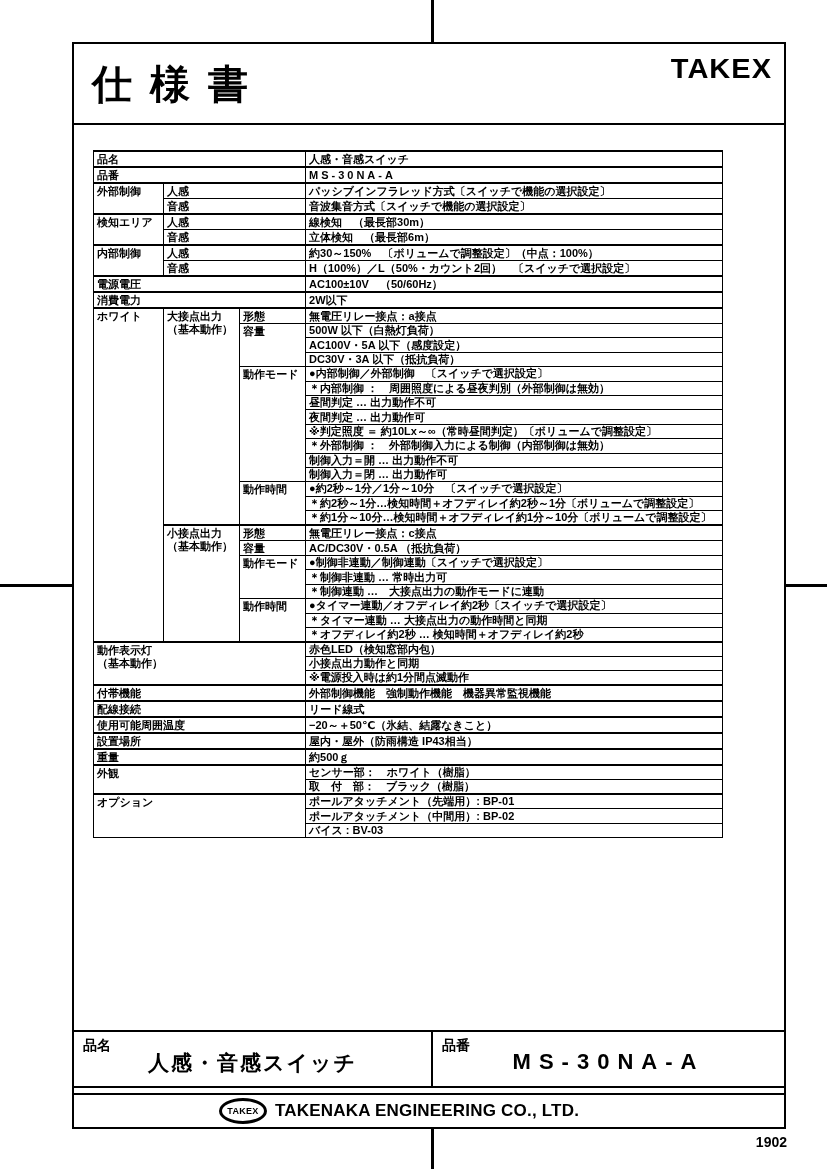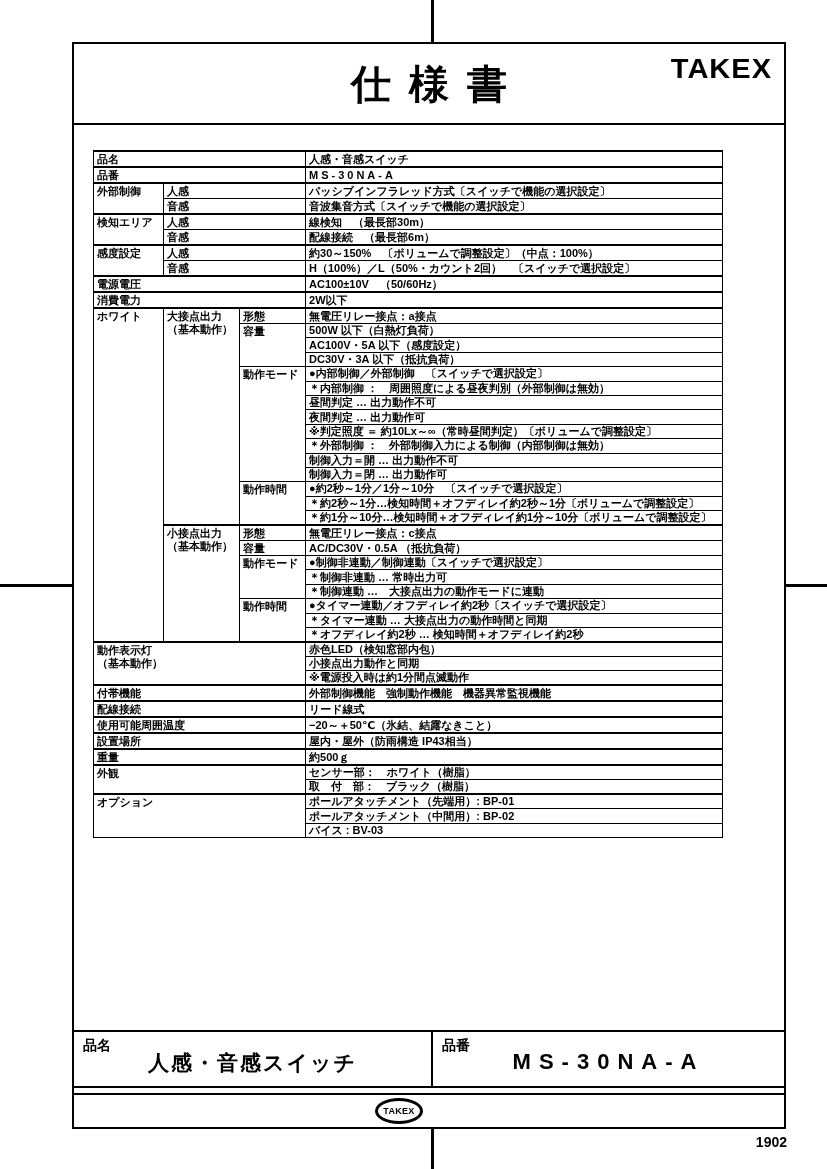--- a/index.html
+++ b/index.html
@@ -22,21 +22,21 @@
   .sheet {
     position:absolute; left:72px; top:42px;
     width:714px; height:1087px;
     border:2px solid #000;
   }
 
   
   .header { position:relative; height:81px; border-bottom:2px solid #000; }
   .page-title {
     position:absolute; left:0; right:0; top:0;
-    text-align:center; line-height:80px;
+    line-height:80px;
     font-size:40px; font-weight:bold;
     letter-spacing:18px; text-indent:18px;
   }
   .brand {
     position:absolute; right:12px; top:8px;
     font-size:29px; font-weight:900; letter-spacing:1px;
     transform:scaleY(0.95);
   }
 
   
@@ -130,24 +130,24 @@
           <td colspan="2" class="lbl">音感</td>
           <td class="val">音波集音方式〔スイッチで機能の選択設定〕</td>
         </tr>
         <tr class="h">
           <td rowspan="2" class="lbl">検知エリア</td>
           <td colspan="2" class="lbl">人感</td>
           <td class="val">線検知　（最長部30m）</td>
         </tr>
         <tr>
           <td colspan="2" class="lbl">音感</td>
-          <td class="val">配線接続　（最長部6m）</td>
-        </tr>
-        <tr class="h">
-          <td rowspan="2" class="lbl">感度設定</td>
+          <td class="val">立体検知　（最長部6m）</td>
+        </tr>
+        <tr class="h">
+          <td rowspan="2" class="lbl">内部制御</td>
           <td colspan="2" class="lbl">人感</td>
           <td class="val">約30～150%　〔ボリュームで調整設定〕（中点：100%）</td>
         </tr>
         <tr>
           <td colspan="2" class="lbl">音感</td>
           <td class="val">H（100%）／L（50%・カウント2回）　〔スイッチで選択設定〕</td>
         </tr>
         <tr class="h">
           <td colspan="3" class="lbl">電源電圧</td>
           <td class="val">AC100±10V　（50/60Hz）</td>
@@ -296,18 +296,19 @@
         <div class="model-name">人感・音感スイッチ</div>
       </div>
       <div class="model-cell model-cell-right">
         <span class="small-lbl">品番</span>
         <div class="model-code">MS-30NA-A</div>
       </div>
     </div>
     <div class="bgap"></div>
     <div class="company-row">
       <span class="logo-oval">TAKEX</span>
+      <span class="company-name">TAKENAKA ENGINEERING CO., LTD.</span>
     </div>
   </div>
 
 </div>
 
 <div class="page-num">1902</div>
 
 </body></html>

